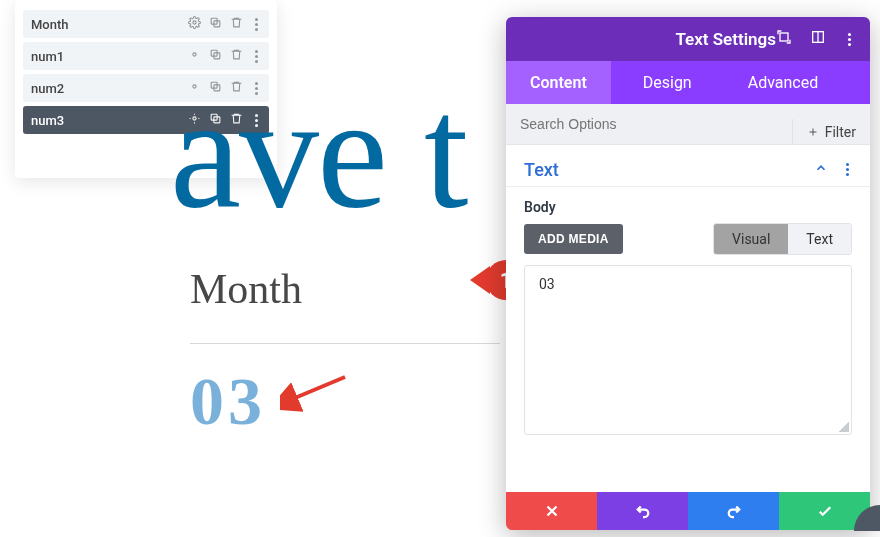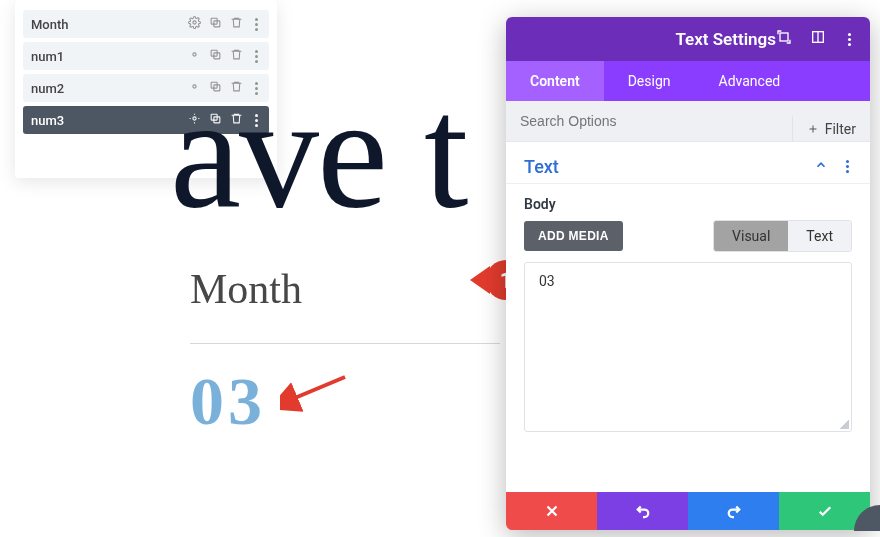--- a/index.html
+++ b/index.html
@@ -53,21 +53,21 @@
   .dots span { width:3px; height:3px; border-radius:50%; background: currentColor; }
 
   
   .bg-heading {
     position: absolute;
     top: 60px;
     left: 170px;
     font-family: "Times New Roman", serif;
     font-size: 160px;
     font-weight: 400;
-    color: #0f172a;
+    color: #0369a1;
     letter-spacing: -2px;
   }
 
   .month-block {
     position: absolute;
     top: 265px;
     left: 190px;
     width: 300px;
   }
   .month-label {
@@ -160,21 +160,22 @@
   }
   .settings-title { font-size: 17px; font-weight: 600; }
   .settings-header-icons { display:flex; gap:18px; align-items:center; }
   .settings-header-icons svg { width:16px; height:16px; }
   .settings-header-icons .dots { color:#fff; }
 
   .tabs {
     display:flex;
     background: #8b3dff;
     color: #fff;
-    font-size: 14px;
+    font-size: 16px;
+    gap: 8px;
   }
   .tab {
     padding: 12px 24px;
     cursor: pointer;
   }
   .tab.active {
     background: #a561ff;
     font-weight: 600;
   }
 

